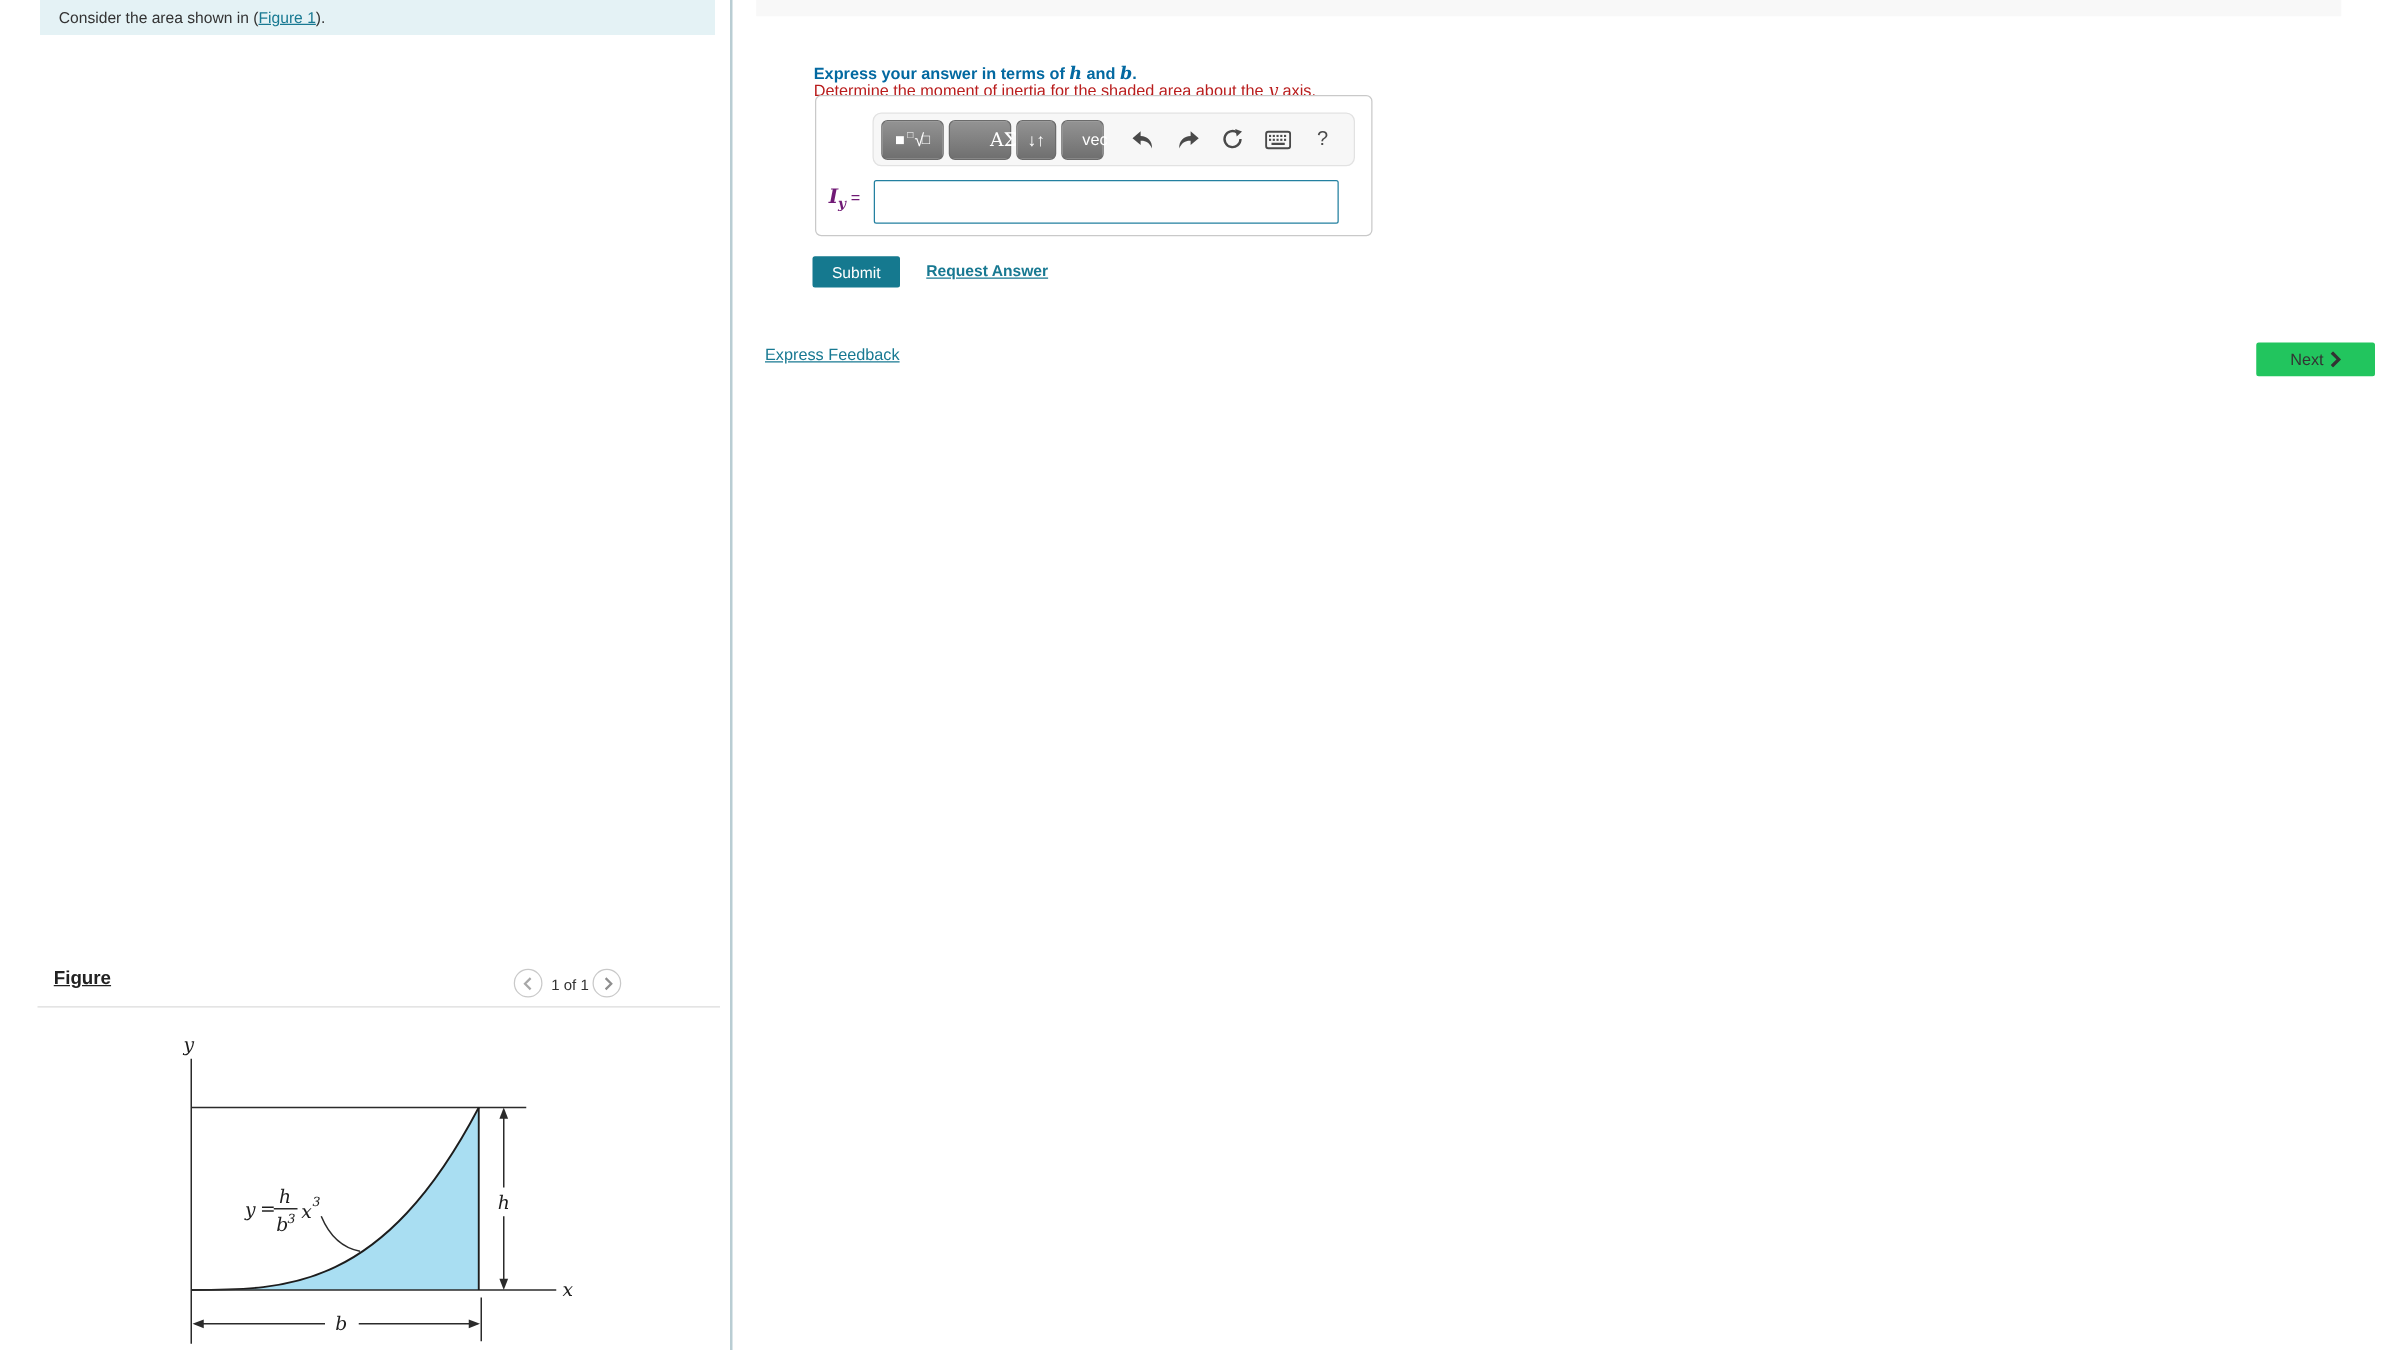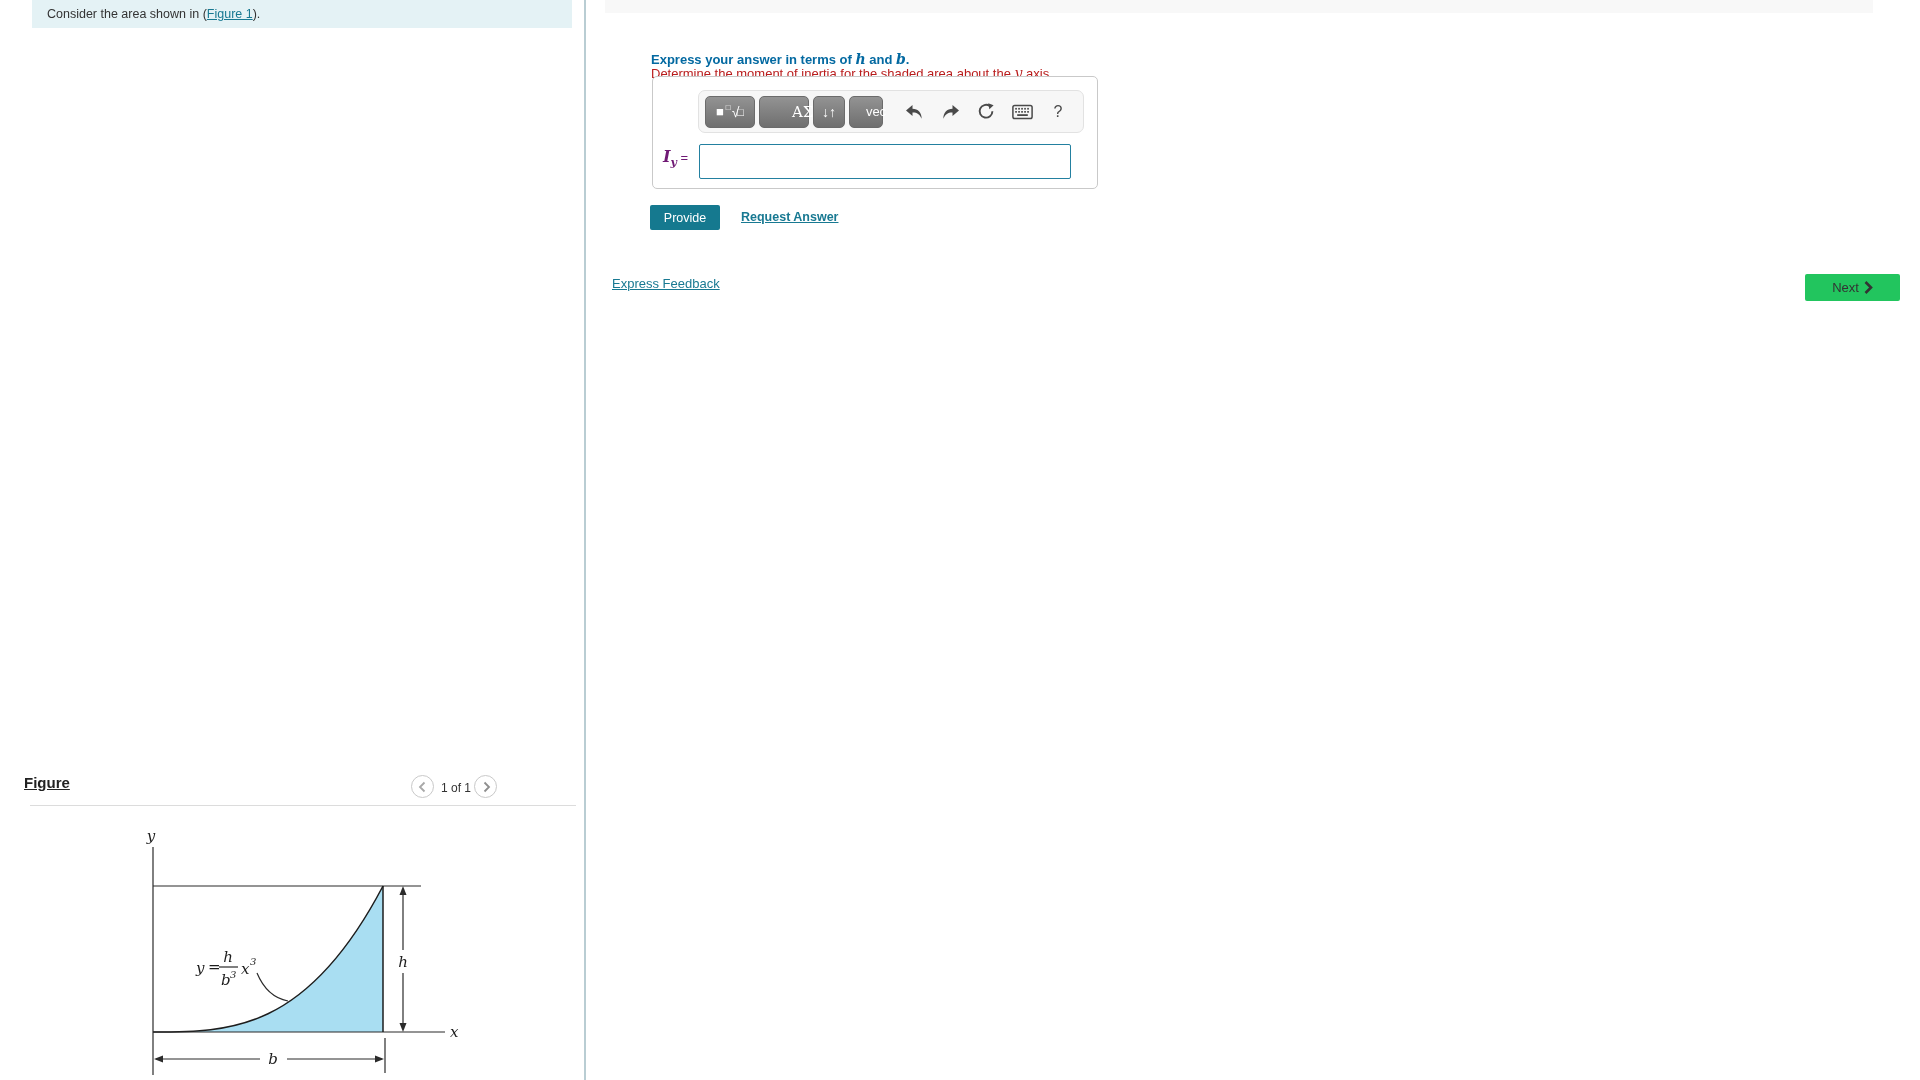--- a/index.html
+++ b/index.html
@@ -9,21 +9,21 @@
 
   
   .v-divider { position:absolute; left:584px; top:0; width:2px; height:1080px; background:#b9cdd3; }
 
   
   .intro-banner { position:absolute; left:32px; top:0; width:540px; height:28px;
     background:#e4f2f5; display:flex; align-items:center; padding-left:15px;
     font-size:12.5px; color:#333; }
   .intro-banner a, .teal-link { color:#187992; text-decoration:underline; cursor:pointer; }
 
-  .figure-header { position:absolute; left:24px; top:774px; font-size:15px; font-weight:bold; color:#222;text-decoration:underline; }
+  .figure-header { position:absolute; left:43px; top:774px; font-size:15px; font-weight:bold; color:#222;text-decoration:underline; }
   .pager { position:absolute; top:775px; display:flex; align-items:center; }
   .pager-btn { width:23px; height:23px; border:1px solid #c9c9c9; border-radius:50%;
     background:#fff; display:flex; align-items:center; justify-content:center; cursor:pointer; }
   .pager-count { position:absolute; left:436px; top:781px; width:40px; text-align:center; font-size:12px; color:#333; }
   .figure-rule { position:absolute; left:30px; top:805px; width:546px; height:1px; background:#dcdcdc; }
 
   .figure-svg { position:absolute; left:0; top:810px; }
   .fig-line { stroke:#2b2b2b; stroke-width:1.2; fill:none; }
   .fig-curve { stroke:#1d1d1d; stroke-width:1.5; fill:none; }
   .fig-math { font-family:"DejaVu Serif", serif; font-style:italic; font-size:15px; fill:#1d1d1d; }
@@ -201,21 +201,21 @@
       <div class="tb-ico tb-help">?</div>
     </div>
 
     <div class="answer-label">
       <span class="ansI">I</span><span class="ansSub">y</span>
       <span>=</span>
     </div>
     <input class="answer-input" type="text" value="" style="">
   </div>
 
-  <button class="submit-btn">Provide</button>
+  <button class="submit-btn">Submit</button>
   <a class="teal-link request-link">Request Answer</a>
 
   <a class="teal-link feedback-link">Express Feedback</a>
 
   <button class="next-btn">
     <span>Next</span>
     <svg width="9" height="13" viewBox="0 0 9 13">
       <polyline points="1.5,1 7,6.5 1.5,12" fill="none" stroke="#333" stroke-width="2.6"></polyline>
     </svg>
   </button>

